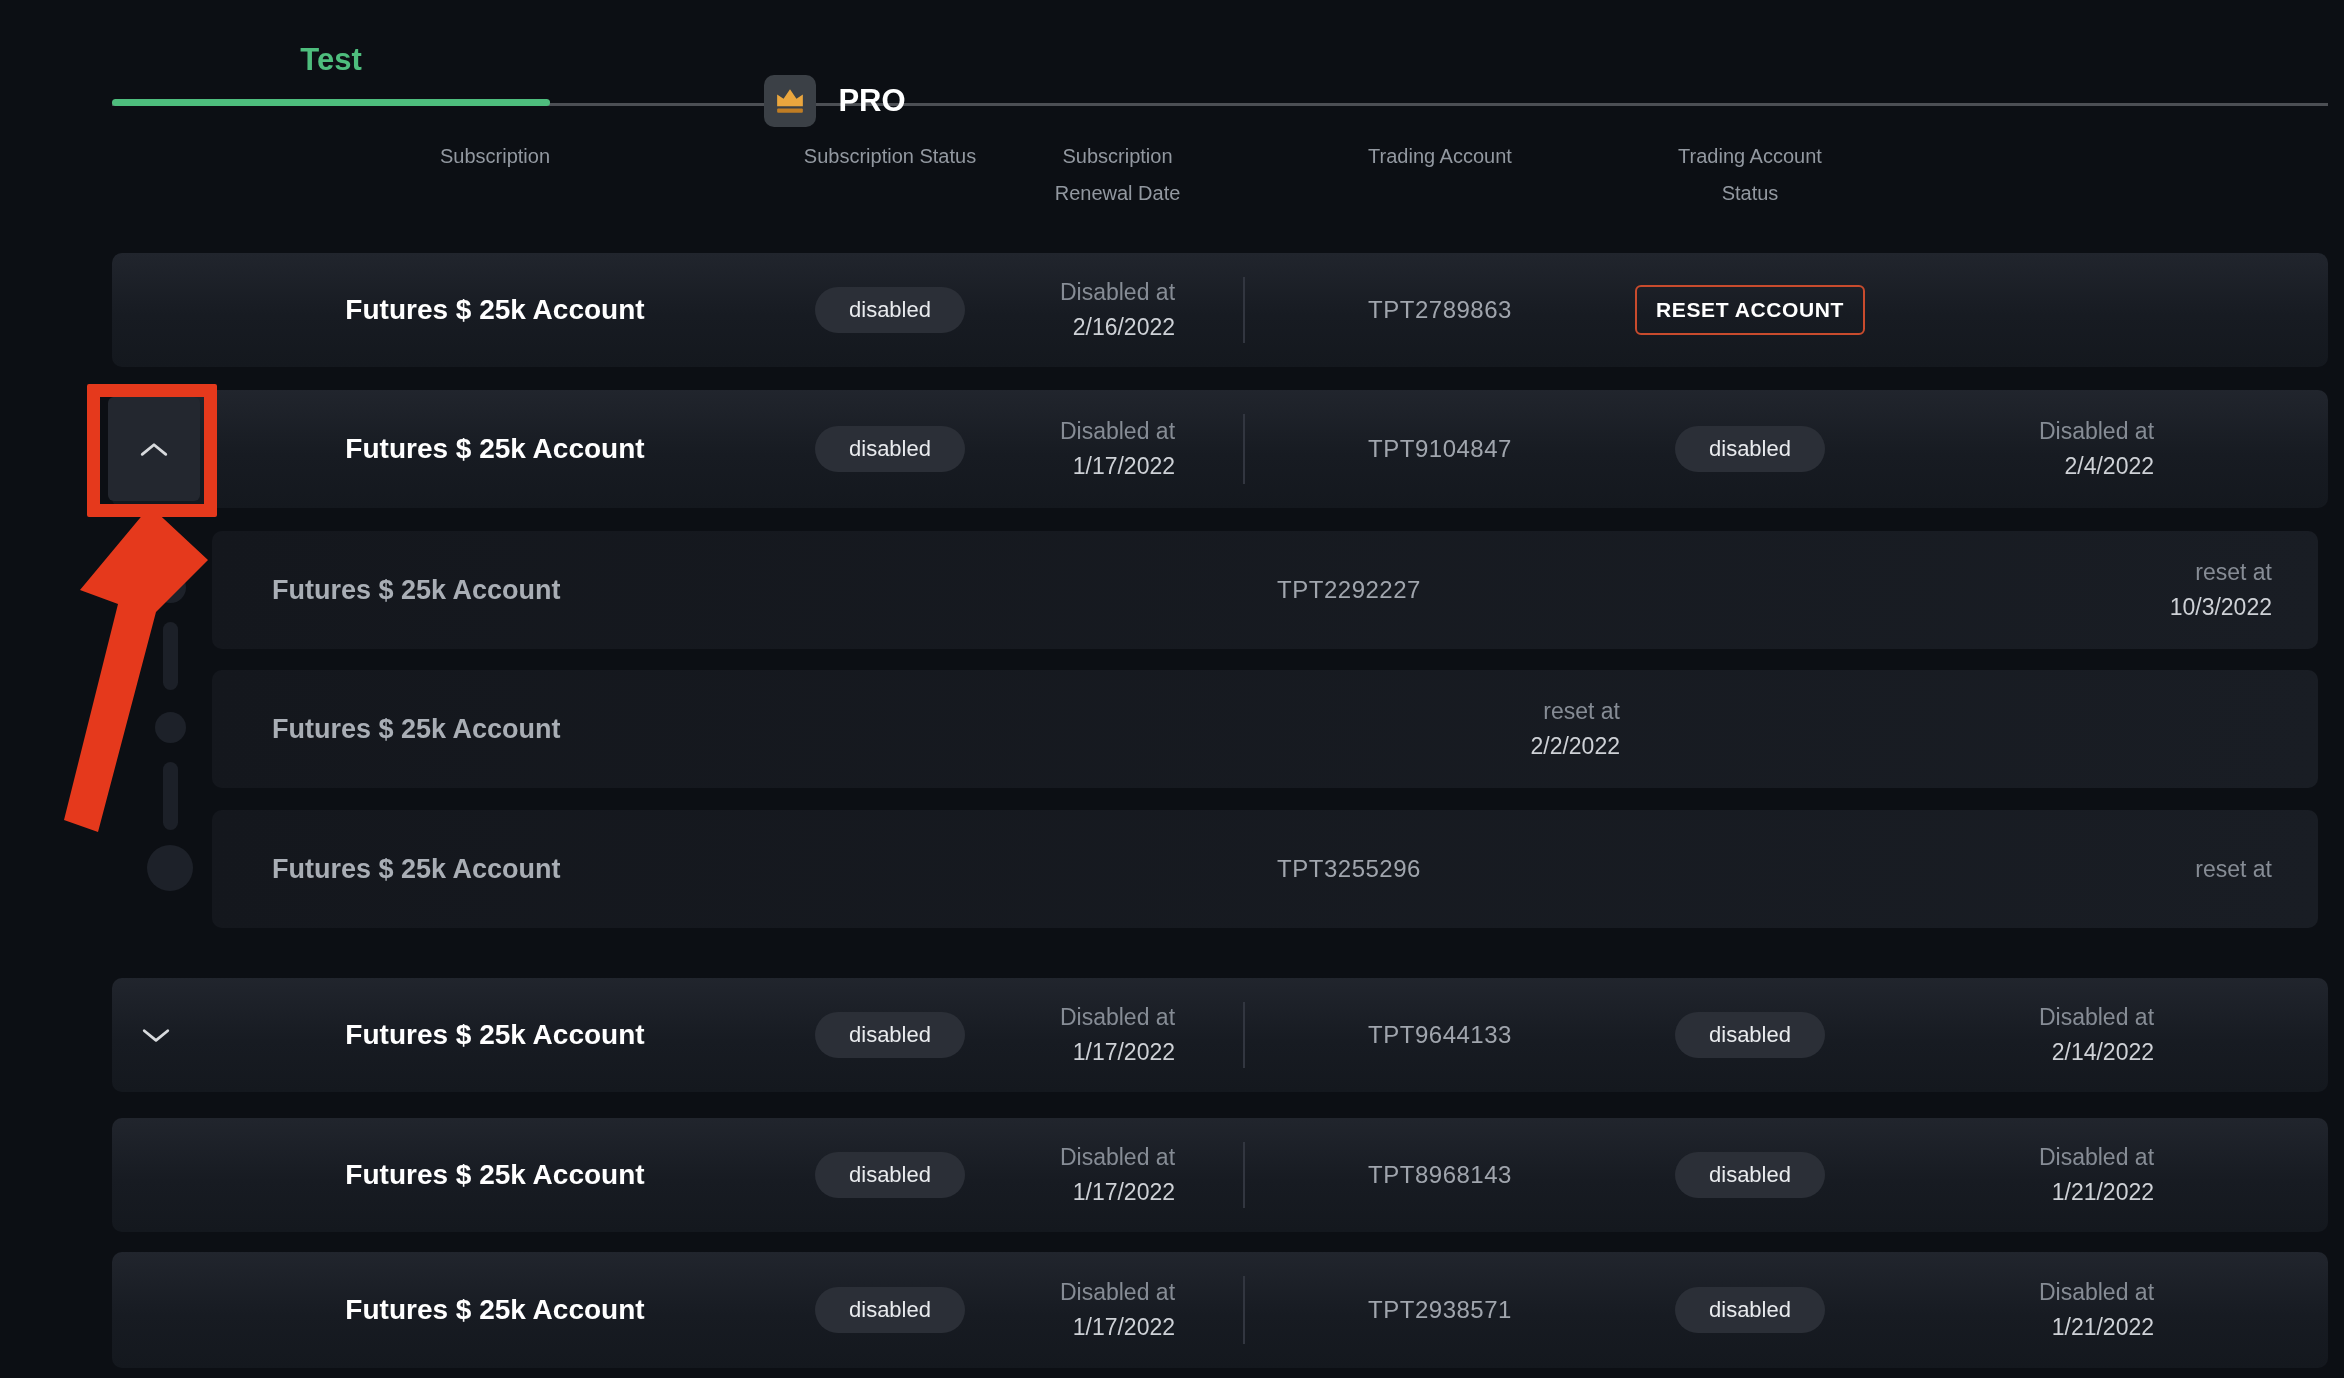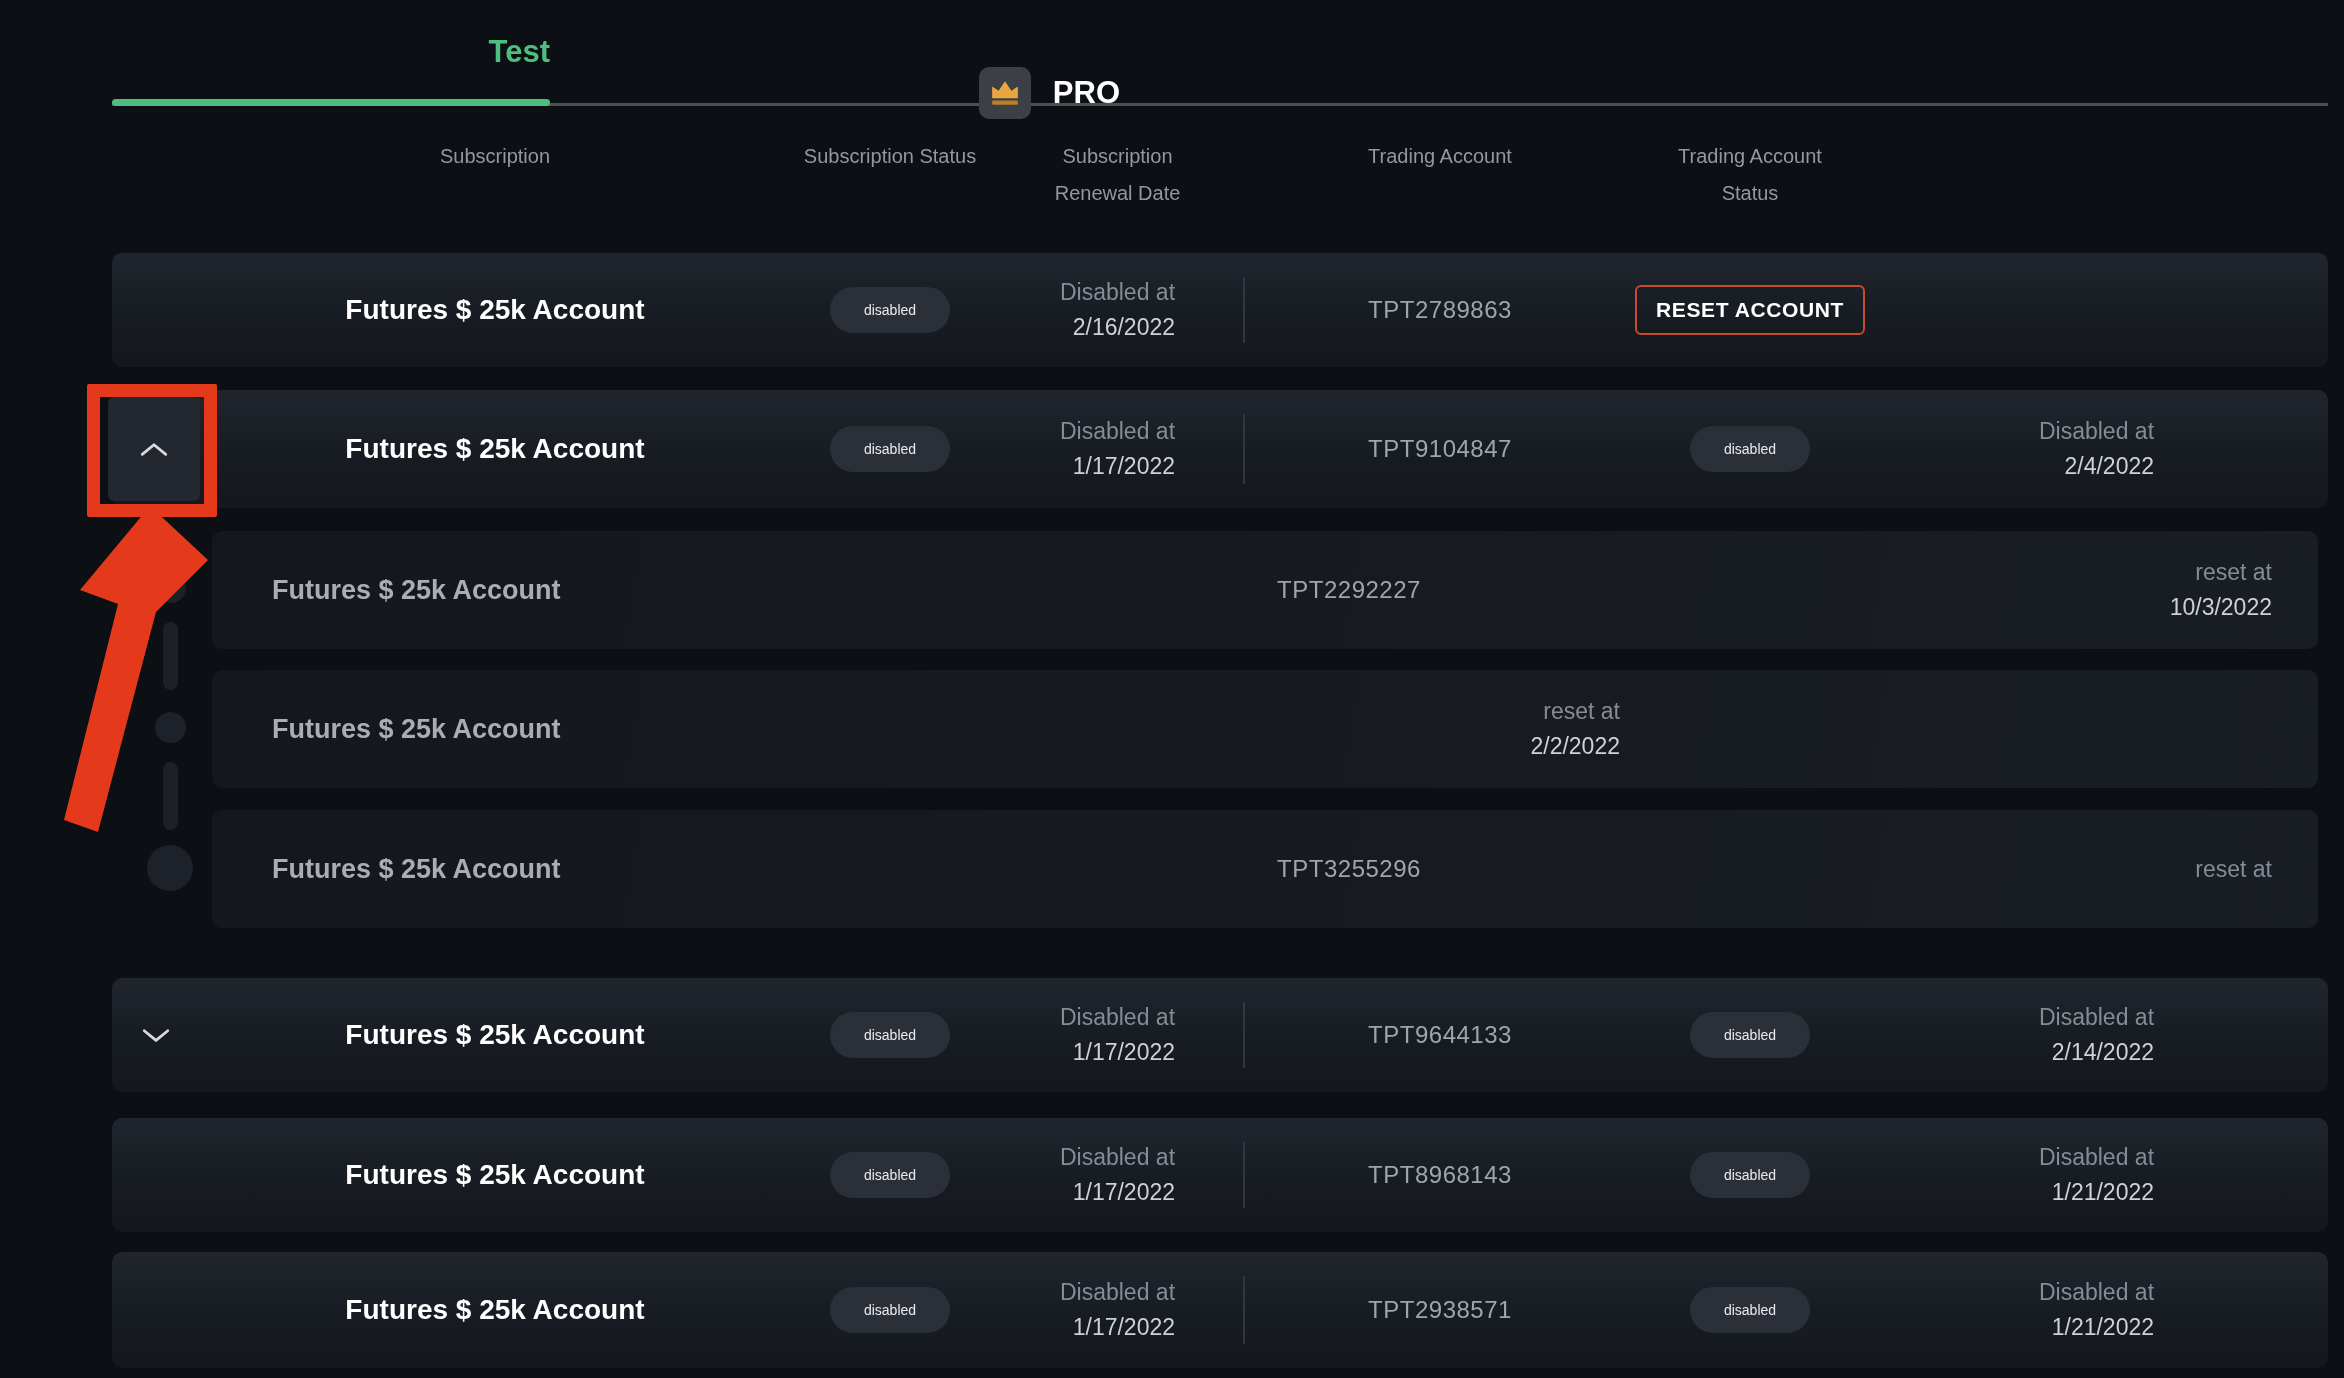--- a/index.html
+++ b/index.html
@@ -3,22 +3,22 @@
 <meta charset="utf-8">
 <style>
   html,body{margin:0;padding:0;background:#0c0f14;}
   body{width:2344px;height:1378px;position:relative;overflow:hidden;
        font-family:"Liberation Sans","DejaVu Sans",sans-serif;
        -webkit-font-smoothing:antialiased;}
 
   
   .tabbar{position:absolute;top:0;left:112px;width:2216px;height:103px;
           border-bottom:3px solid #4c4f54;}
-  .tab{position:absolute;top:0;height:100%;display:flex;align-items:center;
-       justify-content:flex-end;gap:22px;font-size:31px;font-weight:700;cursor:pointer;}
+  .tab{position:absolute;top:8px;height:100%;display:flex;align-items:center;
+       justify-content:center;gap:22px;font-size:31px;font-weight:700;cursor:pointer;}
   .tab-test{left:0;width:438px;color:#4ebd7d;}
   .tab-pro{left:438px;width:570px;color:#ffffff;margin-top:41px;}
   .tab-ind{position:absolute;left:0;top:99px;width:438px;height:7px;
            background:#4ebd7d;border-radius:4px;}
   .crown-badge{width:52px;height:52px;border-radius:10px;background:#3b4046;
                display:flex;align-items:center;justify-content:center;}
 
   
   .grid-main{display:grid;grid-template-columns:88px 590px 200px 255px 390px 230px 463px;
              align-items:center;}
@@ -26,21 +26,21 @@
          font-size:20px;line-height:37px;text-align:center;align-items:start;}
 
   
   .row-main{position:absolute;left:112px;width:2216px;height:114px;border-radius:10px;
             background:linear-gradient(180deg,#21252d 0%,#171b22 55%,#14181e 100%);}
   .row-main .vdiv{position:absolute;left:1131px;top:24px;bottom:24px;width:2px;
                   background:#323640;}
   .cell{display:flex;align-items:center;justify-content:center;height:100%;}
   .name{font-size:28px;font-weight:700;color:#ffffff;}
   .pill{display:inline-flex;align-items:center;justify-content:center;height:46px;
-        padding:0 34px;border-radius:24px;background:#2b2f37;color:#e9ebee;font-size:14px;}
+        padding:0 34px;border-radius:24px;background:#2b2f37;color:#e9ebee;font-size:22px;}
   .pill.green{background:#1f2d26;color:#57c080;}
   .dates{text-align:right;font-size:23px;line-height:35px;}
   .dates .lbl{color:#868c95;}
   .dates .val{color:#ced1d6;}
   .acct{color:#a0a5ad;font-size:24px;letter-spacing:0.5px;}
   .reset-btn{width:246px;height:50px;border:2px solid #c84b2d;border-radius:6px;
              background:transparent;color:#fff;font-weight:800;font-size:21px;
              letter-spacing:0.6px;display:flex;align-items:center;justify-content:center;
              font-family:inherit;cursor:pointer;}
   .chev-btn{width:98px;height:104px;border-radius:6px;display:flex;align-items:center;

